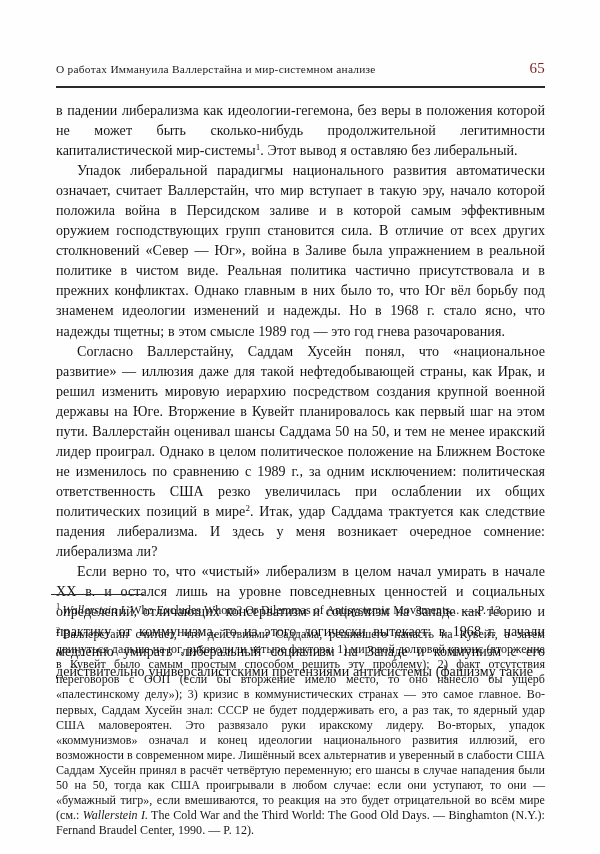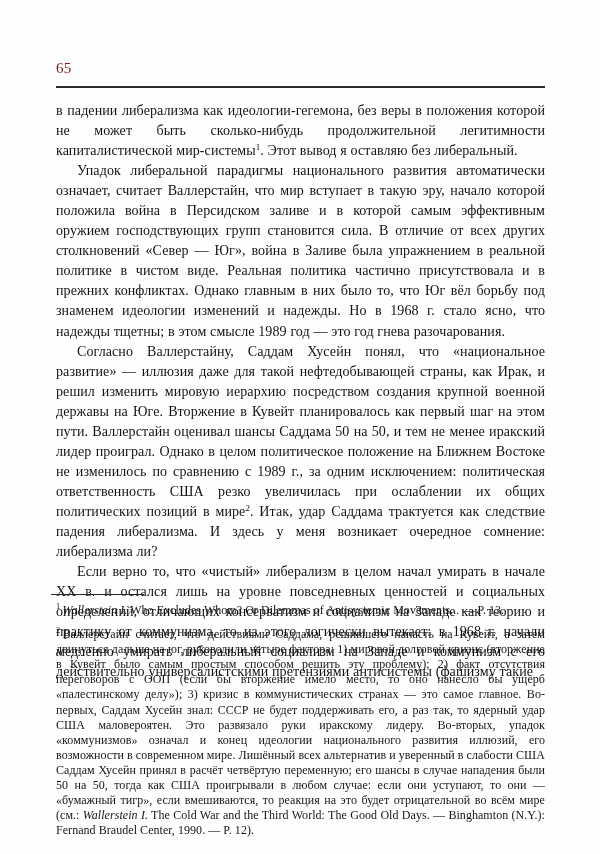--- a/index.html
+++ b/index.html
@@ -122,20 +122,21 @@
   .ital {
     font-style: italic;
   }
 </style>
 </head>
 <body>
 
 <div class="page">
 
   <div class="running-head">
+    <span class="running-head-title">О работах Иммануила Валлерстайна и мир-системном анализе</span>
     <span class="running-head-folio">65</span>
   </div>
 
   <div class="head-rule"></div>
 
   <div class="body-text" id="body-text">
       <p class="no-indent"><span>в падении либерализма как идеологии-гегемона, без веры в положения которой не может быть сколько-нибудь продолжительной легитимности капиталистической мир-системы</span><sup class="fn-ref">1</sup><span>. Этот вывод я оставляю без либеральный.</span></p>
       <p><span>Упадок либеральной парадигмы национального развития автоматически означает, считает Валлерстайн, что мир вступает в такую эру, начало которой положила война в Персидском заливе и в которой самым эффективным оружием господствующих групп становится сила. В отличие от всех других столкновений «Север — Юг», война в Заливе была упражнением в реальной политике в чистом виде. Реальная политика частично присутствовала и в прежних конфликтах. Однако главным в них было то, что Юг вёл борьбу под знаменем идеологии изменений и надежды. Но в 1968 г. стало ясно, что надежды тщетны; в этом смысле 1989 год — это год гнева разочарования.</span></p>
       <p><span>Согласно Валлерстайну, Саддам Хусейн понял, что «национальное развитие» — иллюзия даже для такой нефтедобывающей страны, как Ирак, и решил изменить мировую иерархию посредством создания крупной военной державы на Юге. Вторжение в Кувейт планировалось как первый шаг на этом пути. Валлерстайн оценивал шансы Саддама 50 на 50, и тем не менее иракский лидер проиграл. Однако в целом политическое положение на Ближнем Востоке не изменилось по сравнению с 1989 г., за одним исключением: политическая ответственность США резко увеличилась при ослаблении их общих политических позиций в мире</span><sup class="fn-ref">2</sup><span>. Итак, удар Саддама трактуется как следствие падения либерализма. И здесь у меня возникает очередное сомнение: либерализма ли?</span></p>
       <p><span>Если верно то, что «чистый» либерализм в целом начал умирать в начале XX в. и остался лишь на уровне повседневных ценностей и социальных определений, отличающих консерватизм и социализм на Западе как теорию и практику от коммунизма, то из этого логически вытекает: в 1968 г. начали медленно умирать либеральный социализм на Западе и коммунизм с его действительно универсалистскими претензиями антисистемы (фашизму такие</span></p>

